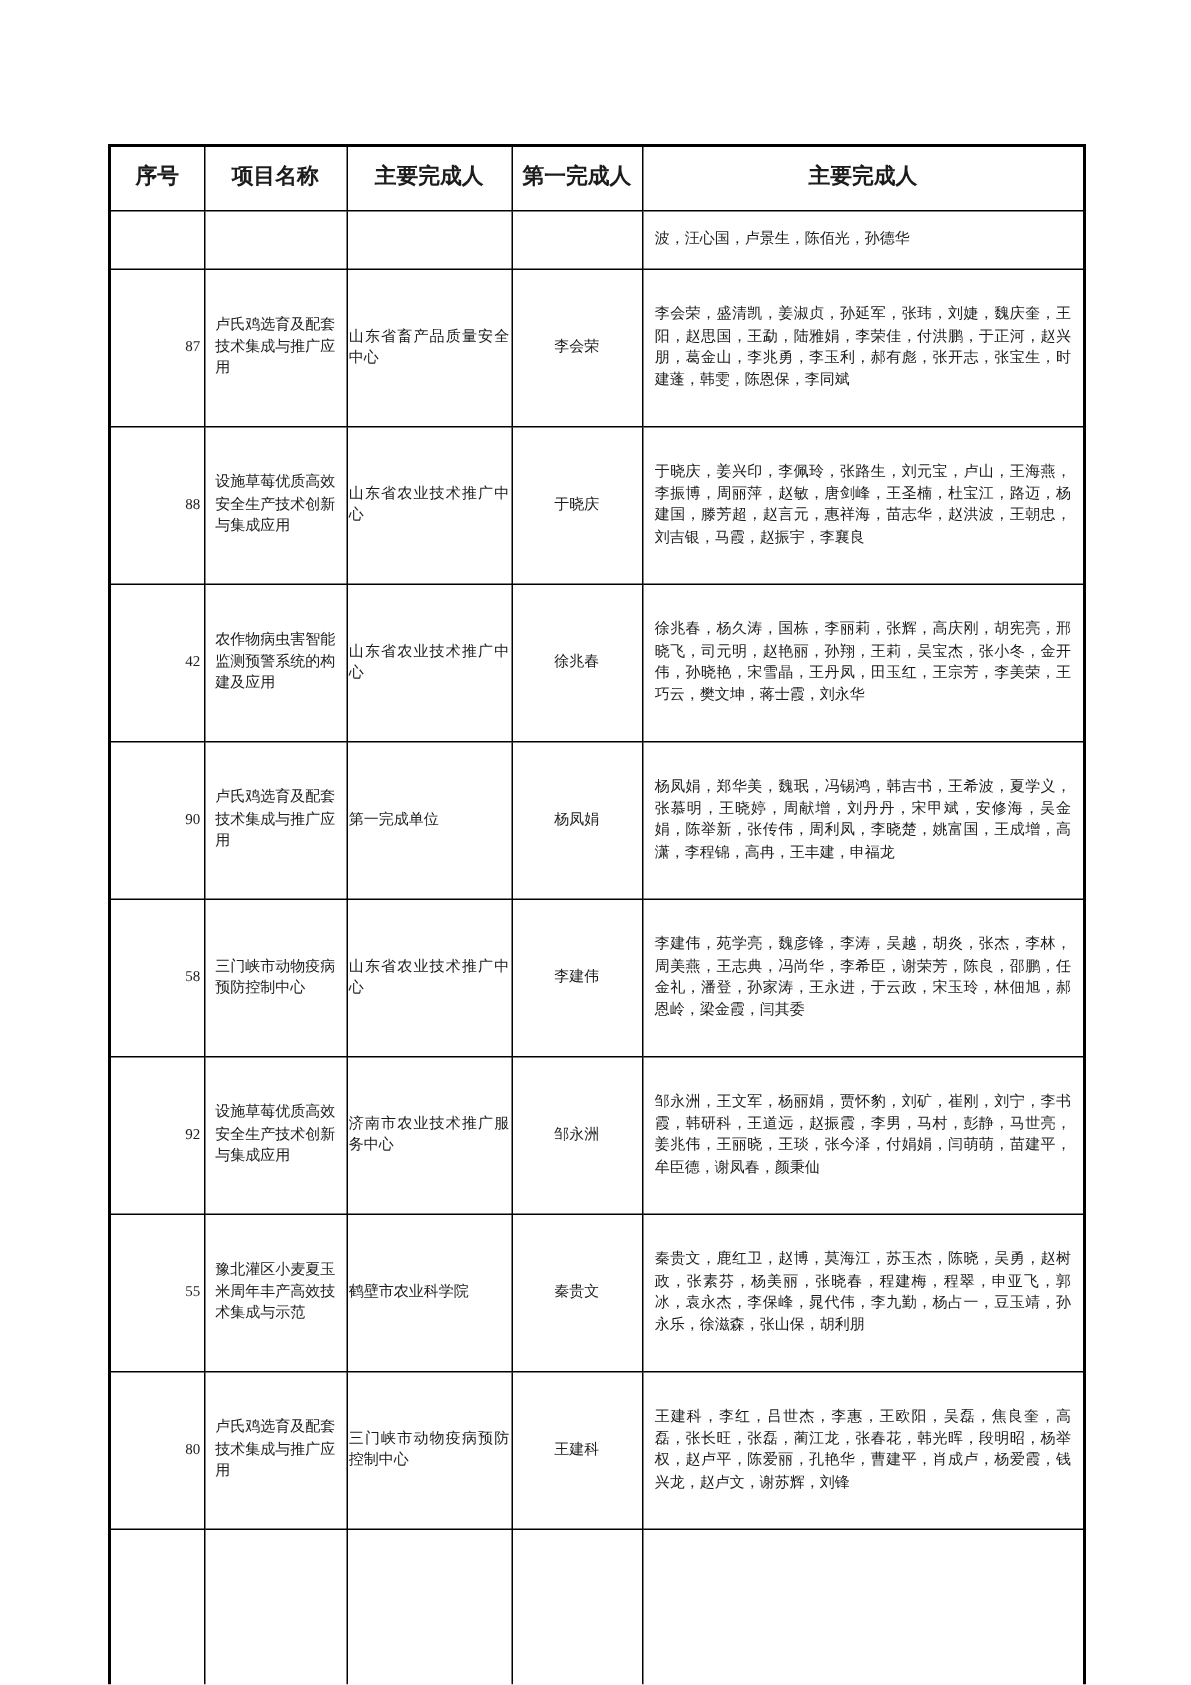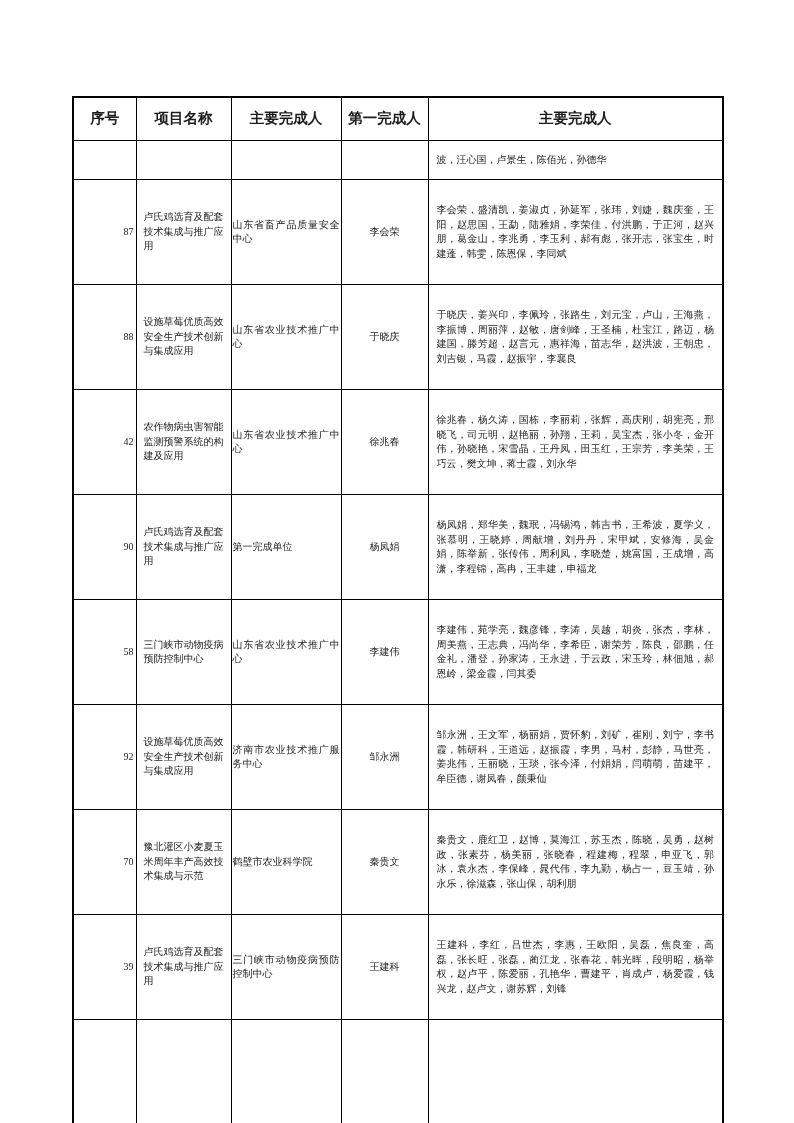--- a/index.html
+++ b/index.html
@@ -135,28 +135,28 @@
         <td class="c-members">李建伟，苑学亮，魏彦锋，李涛，吴越，胡炎，张杰，李林，周美燕，王志典，冯尚华，李希臣，谢荣芳，陈良，邵鹏，任金礼，潘登，孙家涛，王永进，于云政，宋玉玲，林佃旭，郝恩岭，梁金霞，闫其委</td>
       </tr>
       <tr class="data-row">
         <td class="c-no">92</td>
         <td class="c-project">设施草莓优质高效安全生产技术创新与集成应用</td>
         <td class="c-unit">济南市农业技术推广服务中心</td>
         <td class="c-first">邹永洲</td>
         <td class="c-members">邹永洲，王文军，杨丽娟，贾怀豹，刘矿，崔刚，刘宁，李书霞，韩研科，王道远，赵振霞，李男，马村，彭静，马世亮，姜兆伟，王丽晓，王琰，张今泽，付娟娟，闫萌萌，苗建平，牟臣德，谢凤春，颜秉仙</td>
       </tr>
       <tr class="data-row">
-        <td class="c-no">70</td>
+        <td class="c-no">55</td>
         <td class="c-project">豫北灌区小麦夏玉米周年丰产高效技术集成与示范</td>
         <td class="c-unit">鹤壁市农业科学院</td>
         <td class="c-first">秦贵文</td>
         <td class="c-members">秦贵文，鹿红卫，赵博，莫海江，苏玉杰，陈晓，吴勇，赵树政，张素芬，杨美丽，张晓春，程建梅，程翠，申亚飞，郭冰，袁永杰，李保峰，晁代伟，李九勤，杨占一，豆玉靖，孙永乐，徐滋森，张山保，胡利朋</td>
       </tr>
       <tr class="data-row">
-        <td class="c-no">39</td>
+        <td class="c-no">80</td>
         <td class="c-project">卢氏鸡选育及配套技术集成与推广应用</td>
         <td class="c-unit">三门峡市动物疫病预防控制中心</td>
         <td class="c-first">王建科</td>
         <td class="c-members">王建科，李红，吕世杰，李惠，王欧阳，吴磊，焦良奎，高磊，张长旺，张磊，蔺江龙，张春花，韩光晖，段明昭，杨举权，赵卢平，陈爱丽，孔艳华，曹建平，肖成卢，杨爱霞，钱兴龙，赵卢文，谢苏辉，刘锋</td>
       </tr>
       <tr class="data-row">
         <td class="c-no"></td>
         <td class="c-project"></td>
         <td class="c-unit"></td>
         <td class="c-first"></td>

